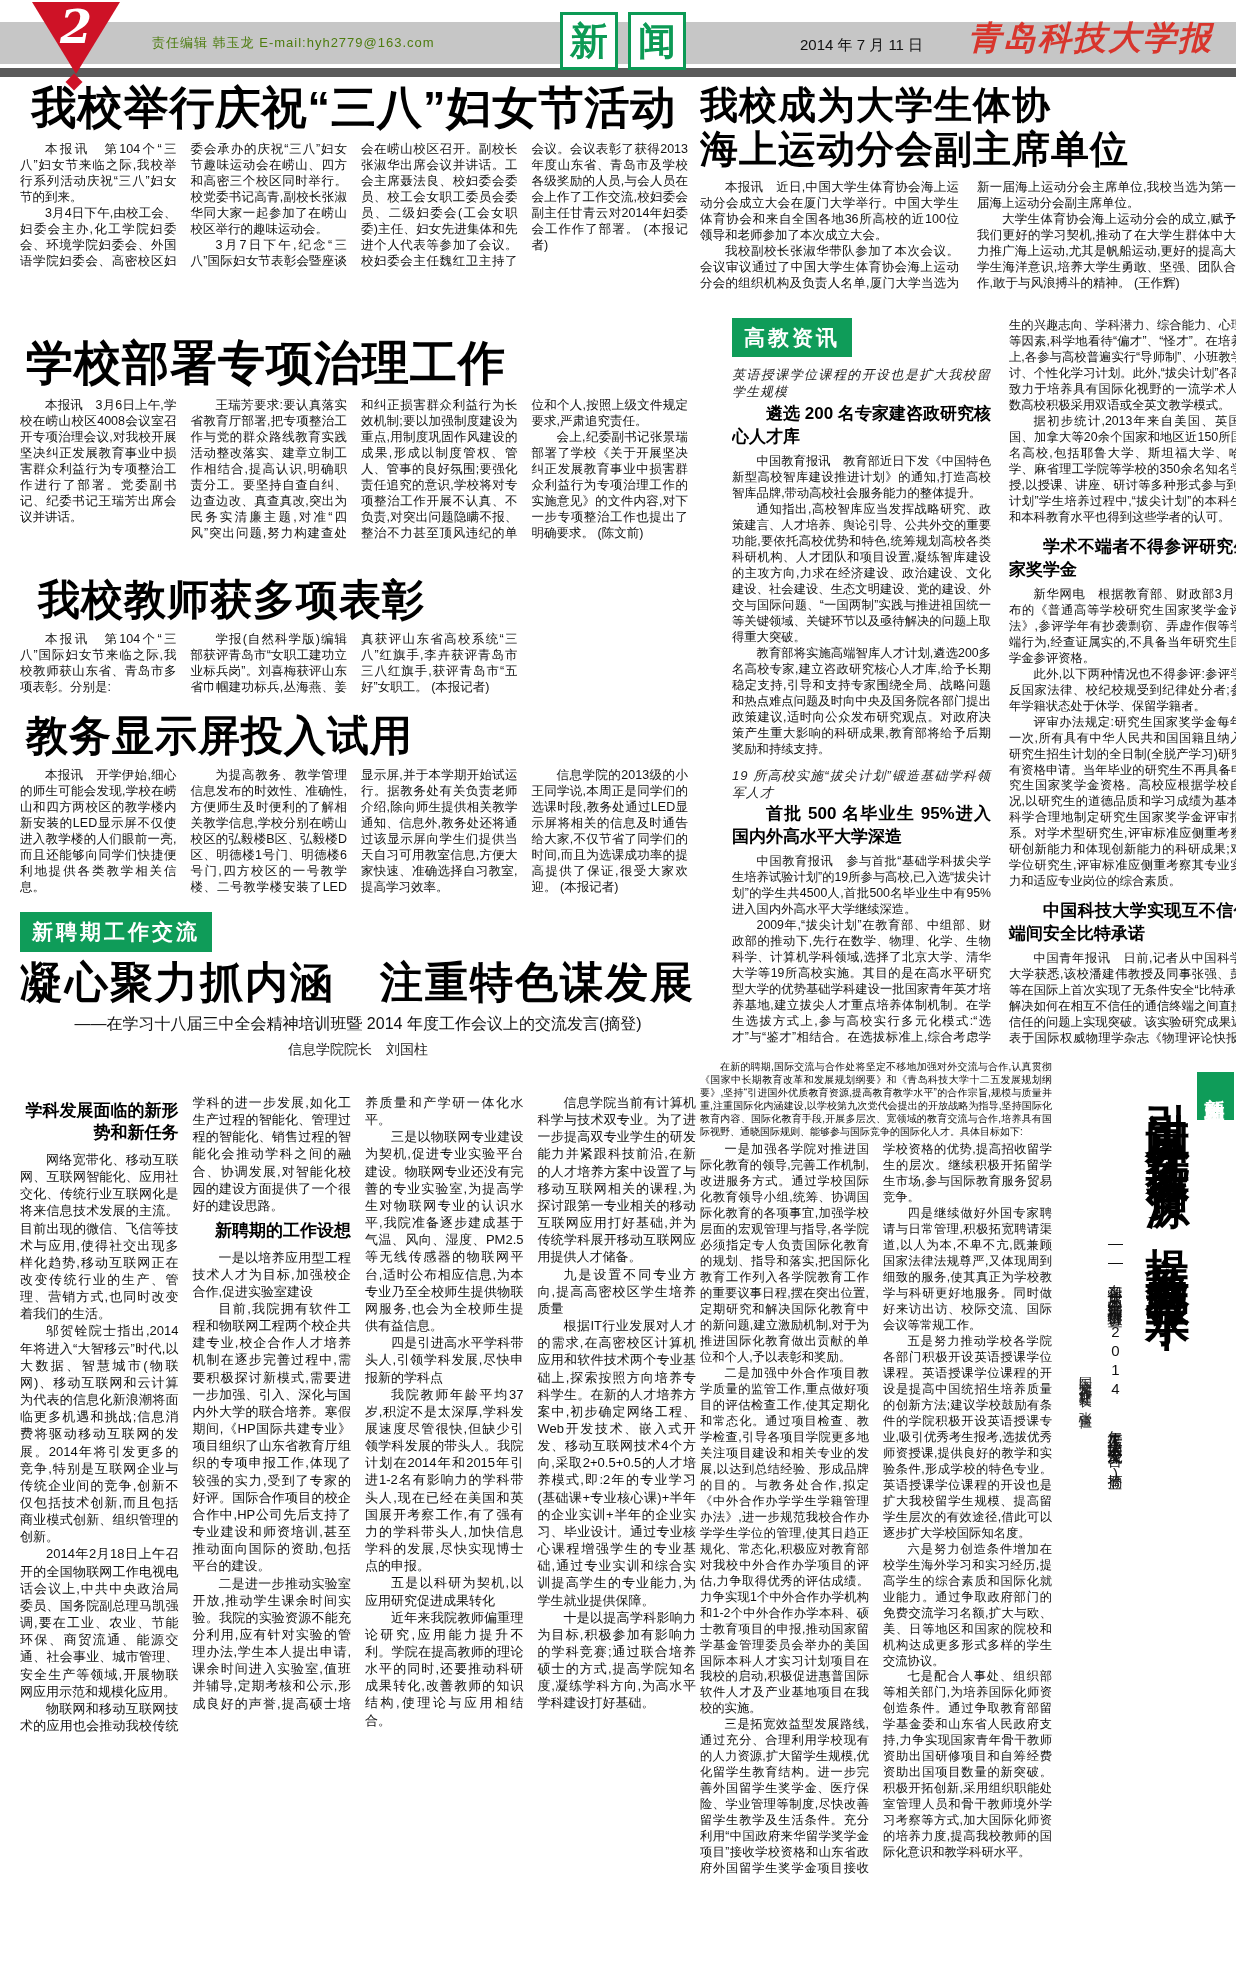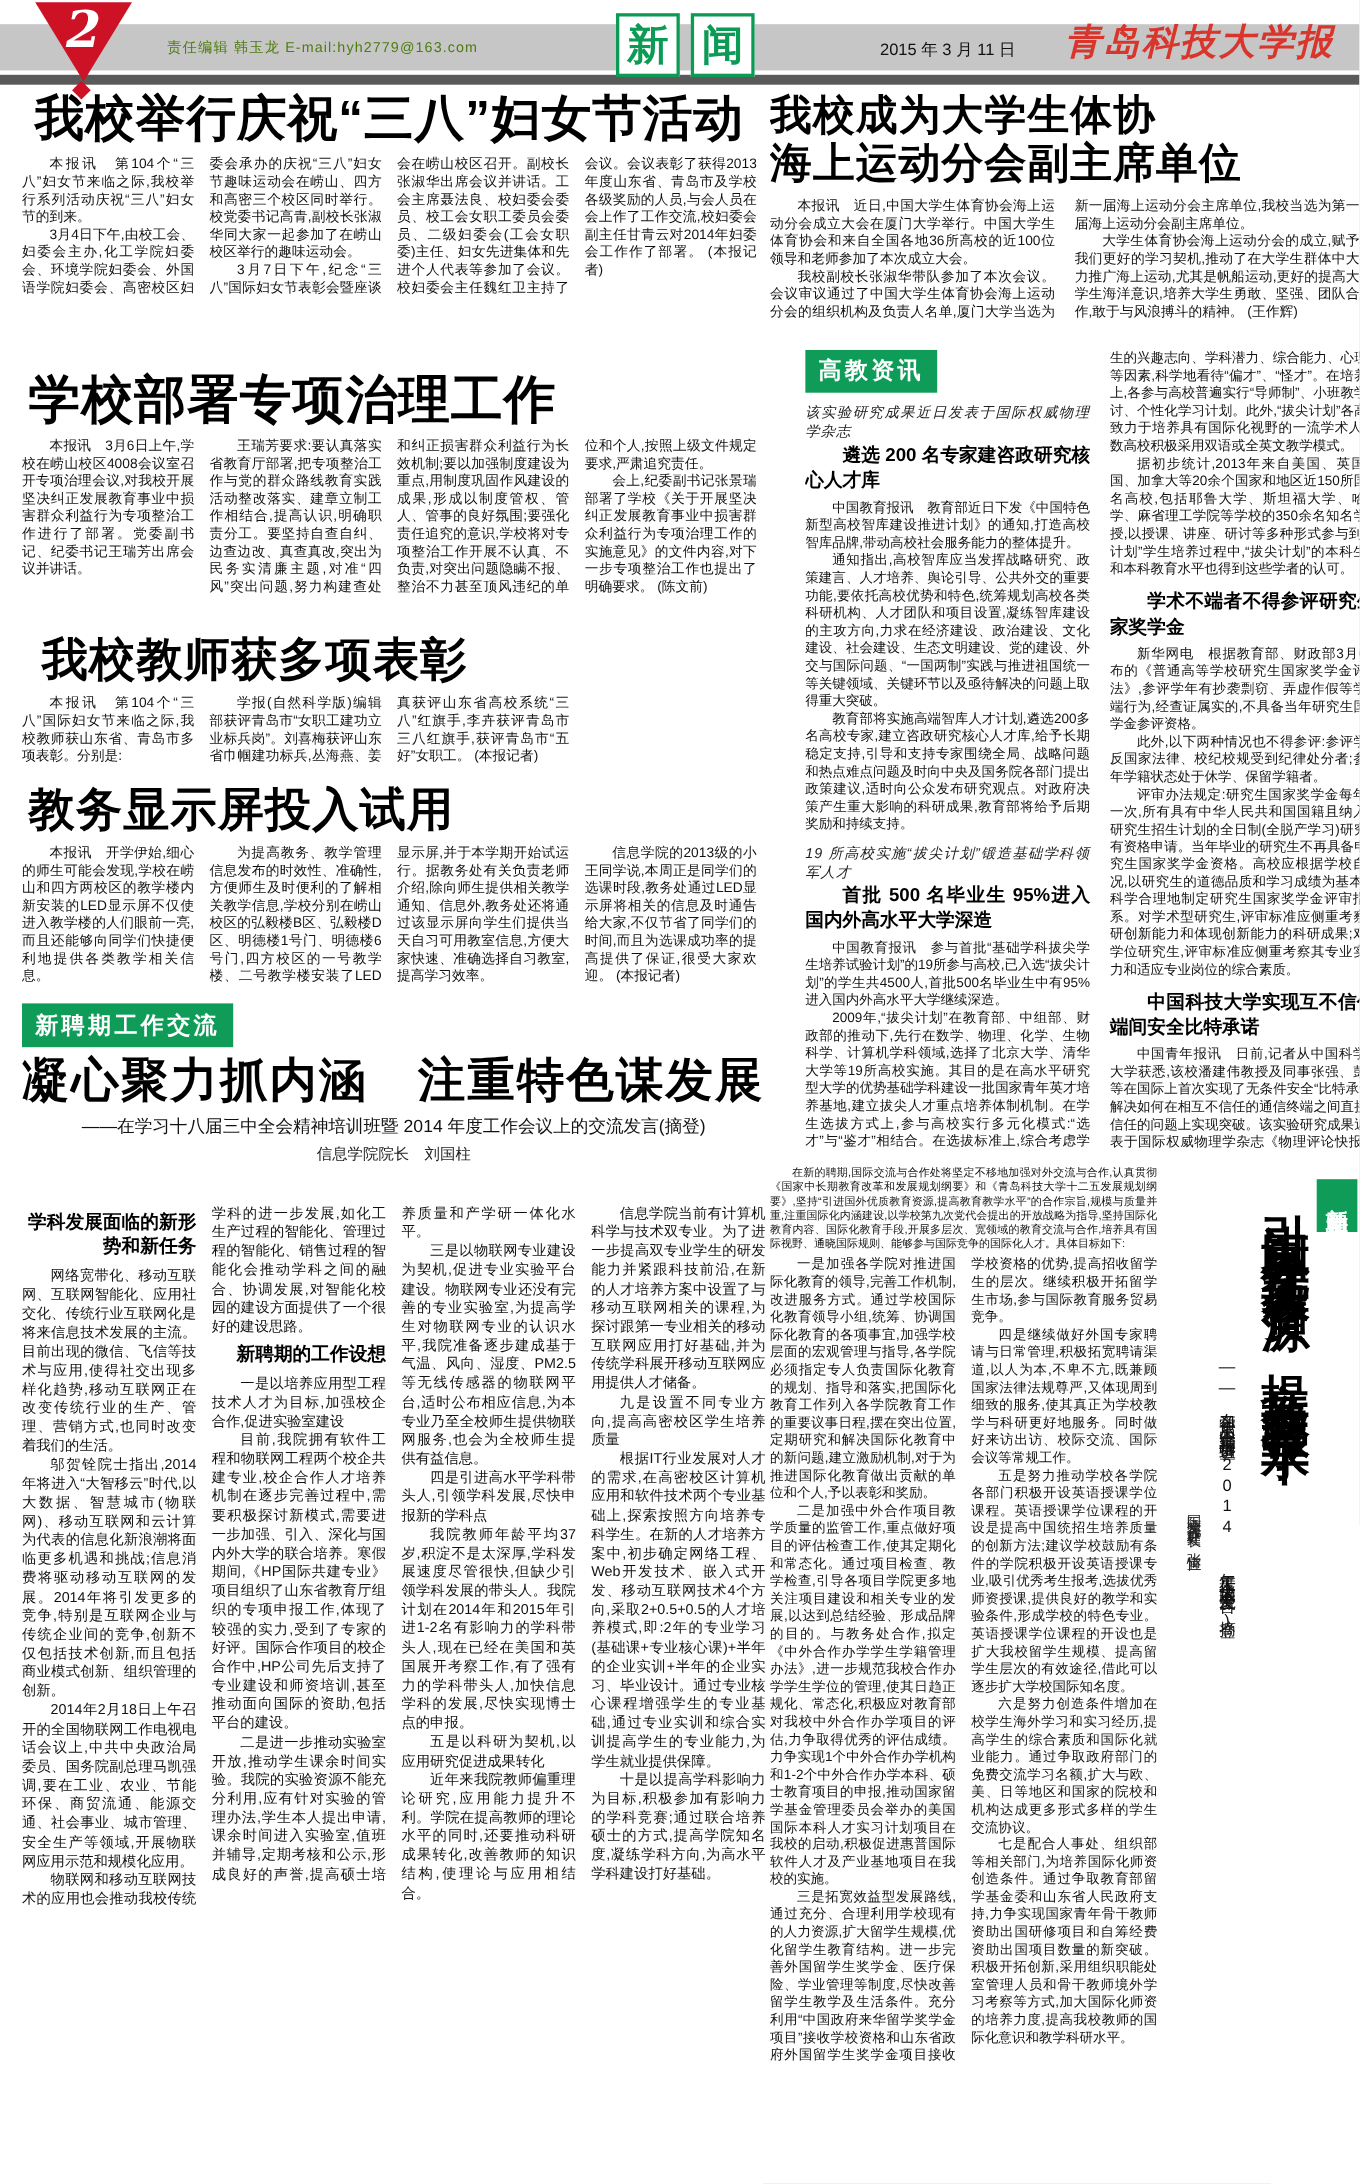--- a/index.html
+++ b/index.html
@@ -54,21 +54,21 @@
   <div class="hdr-band"></div>
   <div class="hdr-rule"></div>
   <div class="tri"></div>
   <div class="tri-num">2</div>
   <div class="tri-dot"></div>
   <div class="hdr-editor">责任编辑  韩玉龙   E-mail:hyh2779@163.com</div>
   <div class="sec-chars">
     <div class="sec-box">新</div>
     <div class="sec-box">闻</div>
   </div>
-  <div class="hdr-date">2015 年 3 月 11 日</div>
+  <div class="hdr-date">2014 年 7 月 11 日</div>
   <div class="masthead">青岛科技大学报</div>
 
   <div class="art" style="left:20px;top:84px;width:668px;height:252px;">
     <div class="hl hl-c" style="font-size:45px;margin-bottom:10px;">我校举行庆祝“三八”妇女节活动</div>
     <div class="bodyflow cols4 fs-a" style="height:168px;">
       <p>本报讯　第104个“三八”妇女节来临之际,我校举行系列活动庆祝“三八”妇女节的到来。</p>
       <p>3月4日下午,由校工会、妇委会主办,化工学院妇委会、环境学院妇委会、外国语学院妇委会、高密校区妇委会承办的庆祝“三八”妇女节趣味运动会在崂山、四方和高密三个校区同时举行。校党委书记高青,副校长张淑华同大家一起参加了在崂山校区举行的趣味运动会。</p>
       <p>3月7日下午,纪念“三八”国际妇女节表彰会暨座谈会在崂山校区召开。副校长张淑华出席会议并讲话。工会主席聂法良、校妇委会委员、校工会女职工委员会委员、二级妇委会(工会女职委)主任、妇女先进集体和先进个人代表等参加了会议。校妇委会主任魏红卫主持了会议。会议表彰了获得2013年度山东省、青岛市及学校各级奖励的人员,与会人员在会上作了工作交流,校妇委会副主任甘青云对2014年妇委会工作作了部署。 (本报记者)</p>
     </div>
   </div>
@@ -136,21 +136,21 @@
     <p>信息学院当前有计算机科学与技术双专业。为了进一步提高双专业学生的研发能力并紧跟科技前沿,在新的人才培养方案中设置了与移动互联网相关的课程,为探讨跟第一专业相关的移动互联网应用打好基础,并为传统学科展开移动互联网应用提供人才储备。</p>
     <p>九是设置不同专业方向,提高高密校区学生培养质量</p>
     <p>根据IT行业发展对人才的需求,在高密校区计算机应用和软件技术两个专业基础上,探索按照方向培养专科学生。在新的人才培养方案中,初步确定网络工程、Web开发技术、嵌入式开发、移动互联网技术4个方向,采取2+0.5+0.5的人才培养模式,即:2年的专业学习(基础课+专业核心课)+半年的企业实训+半年的企业实习、毕业设计。通过专业核心课程增强学生的专业基础,通过专业实训和综合实训提高学生的专业能力,为学生就业提供保障。</p>
     <p>十是以提高学科影响力为目标,积极参加有影响力的学科竞赛;通过联合培养硕士的方式,提高学院知名度,凝练学科方向,为高水平学科建设打好基础。</p>
   </div>
 
   <div class="art bodyflow cols2" style="left:732px;top:318px;width:536px;height:738px;font-size:12.3px;line-height:1.3;">
     <div style="margin-bottom:8px;"><span class="lbl">高教资讯</span></div>
 
     <div>
-      <div class="kicker">该实验研究成果近日发表于国际权威物理学杂志</div>
+      <div class="kicker">英语授课学位课程的开设也是扩大我校留学生规模</div>
       <div class="gj-title">遴选 200 名专家建咨政研究核心人才库</div>
       <p>中国教育报讯　教育部近日下发《中国特色新型高校智库建设推进计划》的通知,打造高校智库品牌,带动高校社会服务能力的整体提升。</p>
       <p>通知指出,高校智库应当发挥战略研究、政策建言、人才培养、舆论引导、公共外交的重要功能,要依托高校优势和特色,统筹规划高校各类科研机构、人才团队和项目设置,凝练智库建设的主攻方向,力求在经济建设、政治建设、文化建设、社会建设、生态文明建设、党的建设、外交与国际问题、“一国两制”实践与推进祖国统一等关键领域、关键环节以及亟待解决的问题上取得重大突破。</p>
       <p>教育部将实施高端智库人才计划,遴选200多名高校专家,建立咨政研究核心人才库,给予长期稳定支持,引导和支持专家围绕全局、战略问题和热点难点问题及时向中央及国务院各部门提出政策建议,适时向公众发布研究观点。对政府决策产生重大影响的科研成果,教育部将给予后期奖励和持续支持。</p>
     </div>
 
     <div>
       <div class="kicker">19 所高校实施“拔尖计划”锻造基础学科领军人才</div>
       <div class="gj-title">首批 500 名毕业生 95%进入国内外高水平大学深造</div>
       <p>中国教育报讯　参与首批“基础学科拔尖学生培养试验计划”的19所参与高校,已入选“拔尖计划”的学生共4500人,首批500名毕业生中有95%进入国内外高水平大学继续深造。</p>

